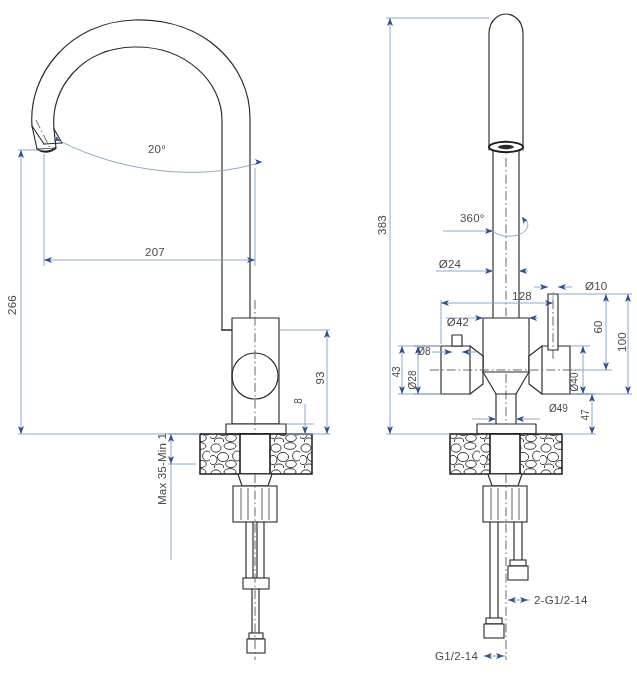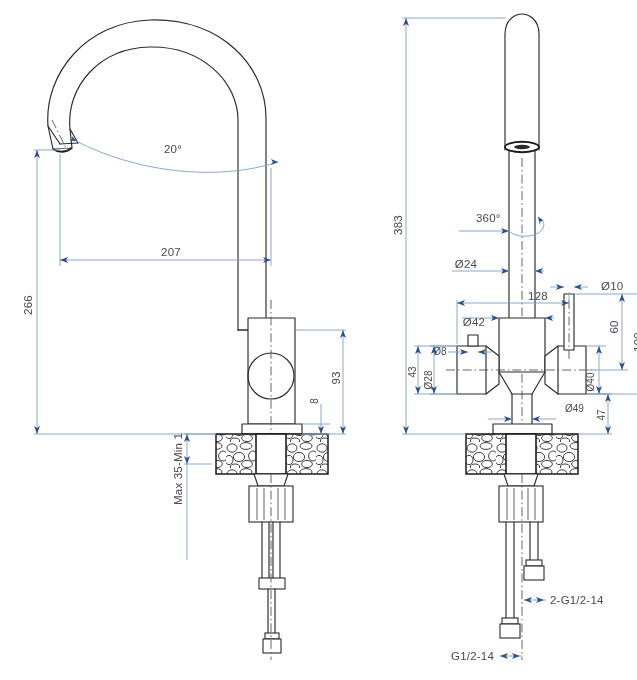--- a/index.html
+++ b/index.html
@@ -9,21 +9,21 @@
   }
   body {
     width: 637px;
     height: 680px;
     position: relative;
     font-family: "Liberation Sans", sans-serif;
     overflow: hidden;
   }
   #drawing-root {
     position: absolute;
-    left: 16px;
+    left: 0;
     top: 0;
     width: 593px;
     height: 680px;
   }
   svg.sheet {
     display: block;
     width: 637px;
     height: 680px;
     background: #ffffff;
   }

